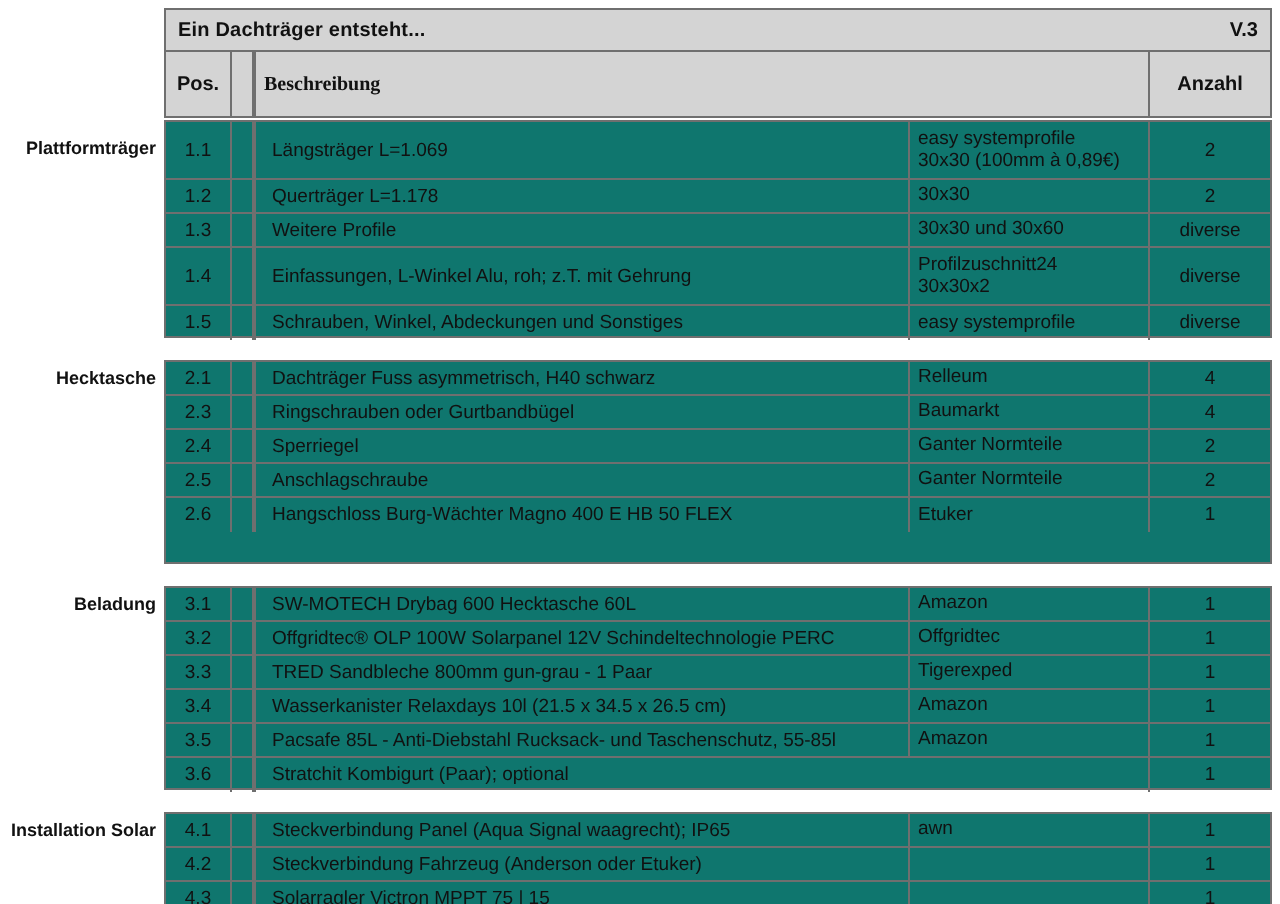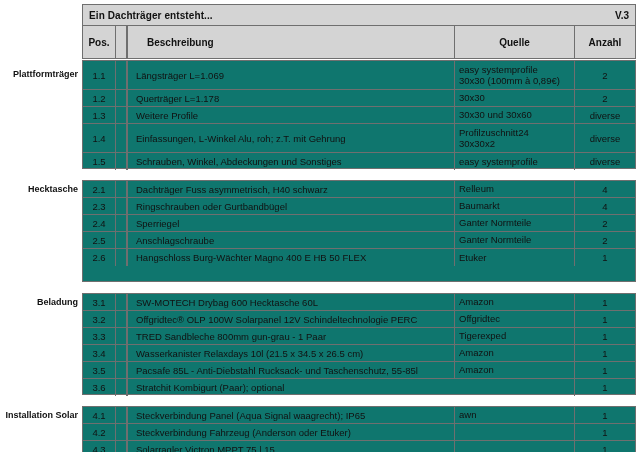--- a/index.html
+++ b/index.html
@@ -65,22 +65,22 @@
     height: 100%;
     display: flex;
     align-items: center;
     justify-content: center;
     font-size: 10px;
     font-weight: bold;
     box-sizing: border-box;
   }
   .hcell.pos   { left: 0px;   width: 32px; }
   .hcell.gap   { left: 32px;  width: 12px; border-left: 1px solid #6f6f6f; border-right: 1px solid #6f6f6f; }
-  .hcell.desc  { left: 44px;  width: 327px; justify-content: flex-start; padding-left: 19px;
-                 border-left: 1px solid #6f6f6f; }
+  .hcell.desc  { left: 44px;  width: 327px; justify-content: flex-start; padding-left: 4px;
+                 border-left: 1px solid #6f6f6f; font-family: Liberation Serif, serif; }
   .hcell.src   { left: 371px; width: 120px; border-left: 1px solid #6f6f6f; }
   .hcell.qty   { left: 491px; width: 61px;  border-left: 1px solid #6f6f6f; }
 
   
   .section {
     position: absolute;
     left: 82px;
     width: 554px;
     border: 1px solid #6f6f6f;
     box-sizing: border-box;
@@ -136,21 +136,20 @@
 
   <div class="titlebar">
     <div class="title-text">Ein Dachträger entsteht...</div>
     <div class="version-text">V.3</div>
   </div>
 
   <div class="headerrow">
     <div class="hcell pos">Pos.</div>
     <div class="hcell gap"></div>
     <div class="hcell desc">Beschreibung</div>
-    <div class="hcell src">Quelle</div>
     <div class="hcell qty">Anzahl</div>
   </div>
 
   <div id="sections-host">
       <div class="section" style="top: 60px; height: 109px;">
         <div class="row" style="height: 29px;">
           <div class="cell pos">1.1</div>
           <div class="cell gap"></div>
           <div class="cell desc">Längsträger L=1.069</div>
           <div class="cell src">

